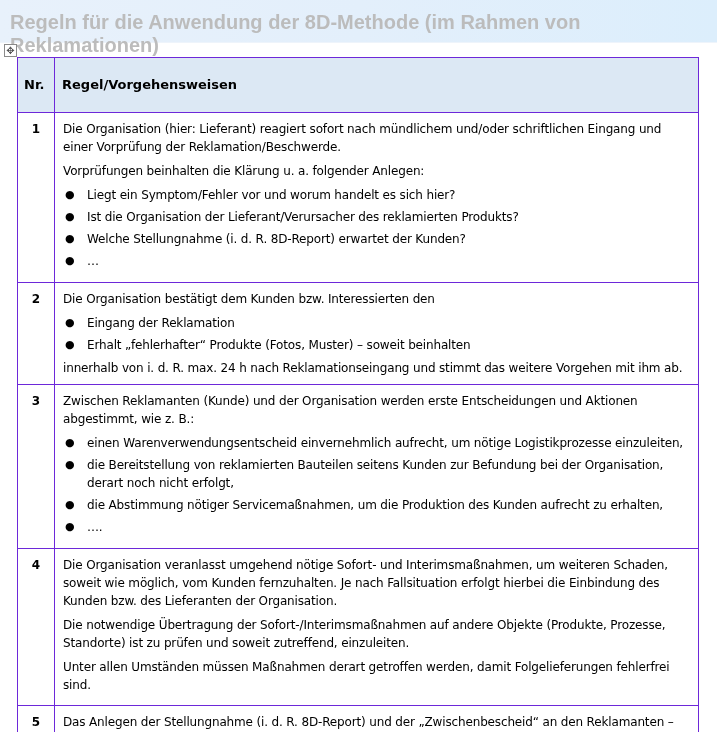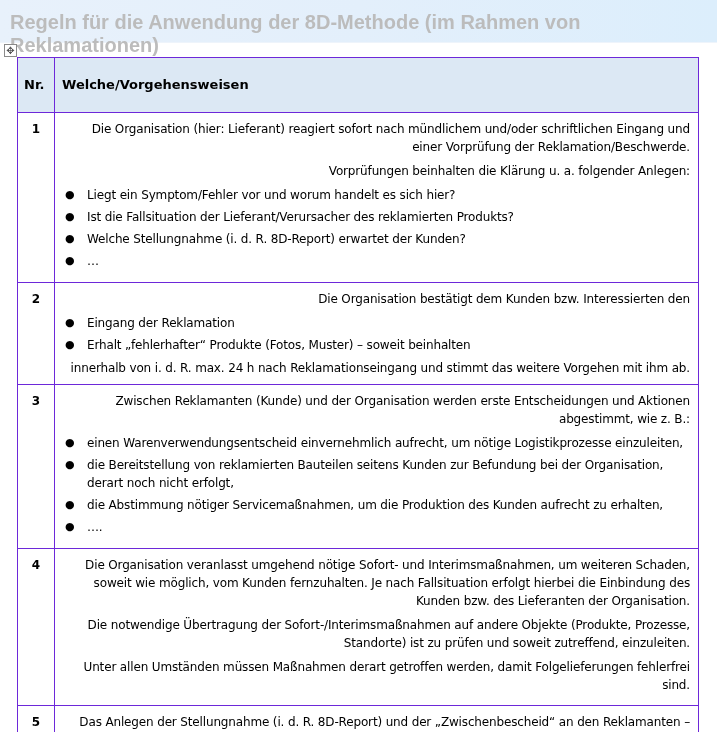--- a/index.html
+++ b/index.html
@@ -38,21 +38,21 @@
   .doc-table thead th {
     background: #dce8f4; height: 54px; vertical-align: middle;
     font-weight: bold; font-size: 13px; padding: 0 0 0 7px;
   }
   .doc-table thead th.nr-h { padding-left: 6px; }
   .doc-table td.nr {
     font-weight: bold; text-align: center; padding-top: 7px;
   }
   .doc-table td.rule { padding: 7px 8px 7px 8px; }
   .cell-text { font-size: 12px; letter-spacing: -0.15px; }
-  .para { margin: 0 0 6px 0; text-align: right; }
+  .para { margin: 0 0 6px 0; }
   .para:last-child { margin-bottom: 0; }
   ul.bullets { list-style: none; margin: 0 0 5px 0; padding: 0; }
   ul.bullets li { position: relative; padding-left: 24px; margin-bottom: 4px; }
   ul.bullets li:last-child { margin-bottom: 0; }
   ul.bullets li .bullet {
     position: absolute; left: 2px; top: 0; font-size: 11px;
   }
   tr.r1 td { height: 155px; }
   tr.r2 td { height: 86px; }
   tr.r3 td { height: 146px; }
@@ -69,32 +69,32 @@
 <div class="move-handle">✥</div>
 
 <table class="doc-table">
   <colgroup>
       <col class="nr">
       <col class="rule">
     </colgroup>
   <thead>
     <tr>
       <th class="nr-h">Nr.</th>
-      <th>Welche/Vorgehensweisen</th>
+      <th>Regel/Vorgehensweisen</th>
     </tr>
   </thead>
   <tbody id="tbody">
     <tr class="r1">
       <td class="nr">1</td>
       <td class="rule cell-text">
           <div class="para">Die Organisation (hier: Lieferant) reagiert sofort nach mündlichem und/oder schriftlichen Eingang und einer Vorprüfung der Reklamation/Beschwerde.</div>
           <div class="para">Vorprüfungen beinhalten die Klärung u. a. folgender Anlegen:</div>
           <ul class="bullets">
             <li><span class="bullet">●</span><span>Liegt ein Symptom/Fehler vor und worum handelt es sich hier?</span></li>
-            <li><span class="bullet">●</span><span>Ist die Fallsituation der Lieferant/Verursacher des reklamierten Produkts?</span></li>
+            <li><span class="bullet">●</span><span>Ist die Organisation der Lieferant/Verursacher des reklamierten Produkts?</span></li>
             <li><span class="bullet">●</span><span>Welche Stellungnahme (i. d. R. 8D-Report) erwartet der Kunden?</span></li>
             <li><span class="bullet">●</span><span>…</span></li>
           </ul>
         </td>
     </tr>
     <tr class="r2">
       <td class="nr">2</td>
       <td class="rule cell-text">
           <div class="para">Die Organisation bestätigt dem Kunden bzw. Interessierten den</div>
           <ul class="bullets">

